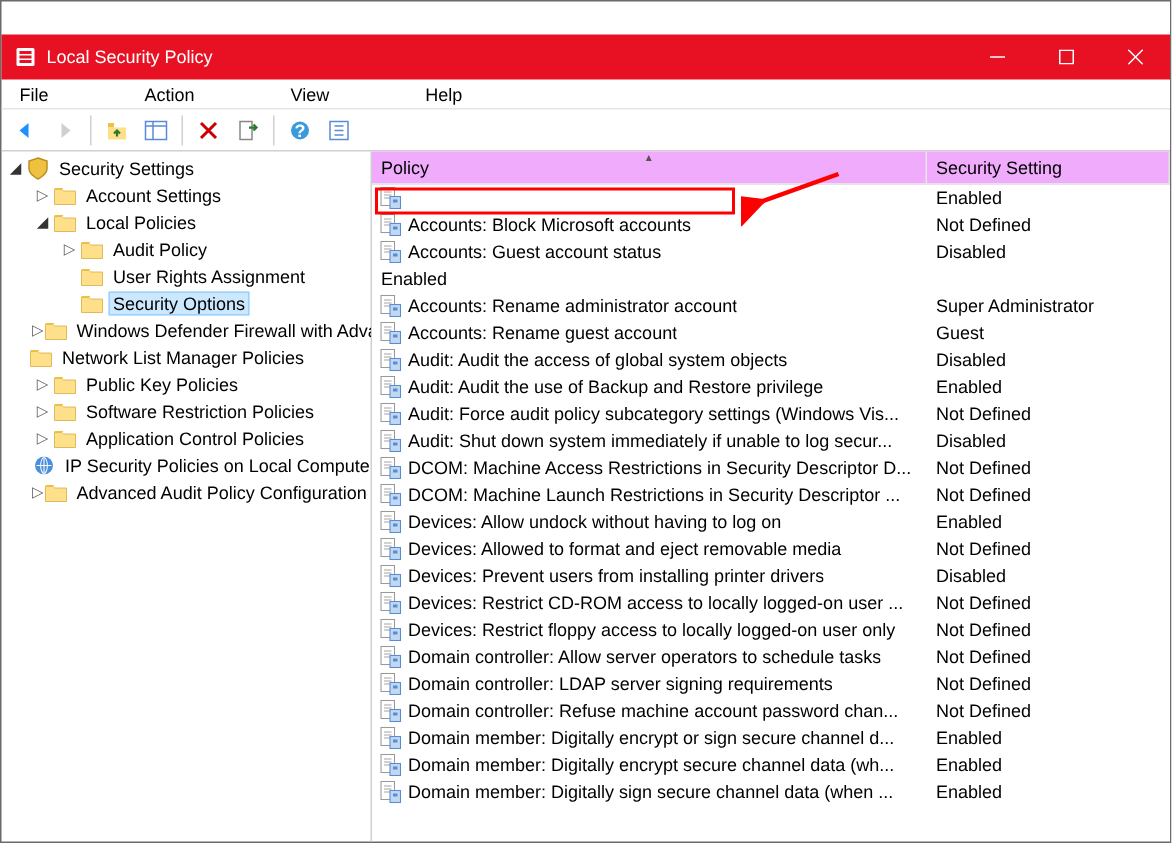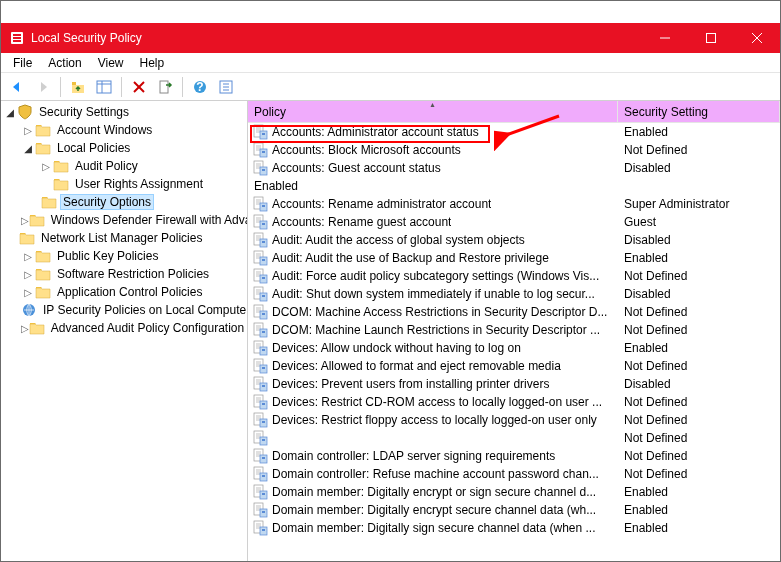--- a/index.html
+++ b/index.html
@@ -2,21 +2,21 @@
 <html><head>
 <meta charset="utf-8">
 <style>
   * { box-sizing: border-box; margin: 0; padding: 0; font-family: "Segoe UI", Tahoma, sans-serif; font-size: 12px; }
   html, body { width: 781px; height: 562px; overflow: hidden; background: #fff; }
   .window { width: 781px; height: 562px; border: 1px solid #6b6b6b; display: flex; flex-direction: column; background: #fff; }
   .titlebar { height: 30px; background: #e81123; display: flex; align-items: center; color: #fff; margin-top: 22px; }
   .titlebar .app-icon { width: 16px; height: 16px; margin: 0 6px 0 8px; display: inline-block; }
   .titlebar .title { flex: 1; font-size: 12px; }
   .titlebar .win-btn { width: 46px; height: 30px; display: flex; align-items: center; justify-content: center; color: #fff; }
-  .menubar { height: 20px; display: flex; align-items: center; padding: 0 4px; border-bottom: 1px solid #e5e5e5; }
+  .menubar { height: 20px; display: flex; align-items: center; padding: 0 4px; border-bottom: 1px solid #e5e5e5; gap: 48px; }
   .menubar .menu-item { padding: 2px 8px; }
   .toolbar { height: 28px; display: flex; align-items: center; padding: 2px 4px; border-bottom: 1px solid #d0d0d0; gap: 2px; }
   .toolbar .tb-btn { width: 24px; height: 24px; display: flex; align-items: center; justify-content: center; border: 1px solid transparent; }
   .toolbar .tb-sep { width: 1px; height: 20px; background: #d0d0d0; margin: 0 3px; }
   .content { flex: 1; display: flex; min-height: 0; }
   .tree-pane { width: 247px; border-right: 1px solid #d0d0d0; overflow-y: auto; overflow-x: auto; padding: 2px 0; }
   .list-pane { flex: 1; display: flex; flex-direction: column; min-height: 0; position: relative; }
   .tree-item { display: flex; align-items: center; height: 18px; white-space: nowrap; }
   .tree-item .twisty { width: 14px; text-align: center; color: #666; font-size: 10px; }
   .tree-item .t-icon { width: 16px; height: 16px; margin-right: 3px; display: inline-flex; align-items: center; justify-content: center; }
@@ -149,21 +149,21 @@
         <span class="t-label">Security Settings</span>
       </div>
     <div class="tree-item" style="padding-left: 20px;">
           <span class="twisty">▷</span>
           <span class="t-icon">
             <svg class="folder-icon-svg" viewBox="0 0 16 14">
               <path d="M1 3 L6 3 L7 4 L15 4 L15 13 L1 13 Z" fill="#ffe08a" stroke="#d4a838" stroke-width="0.5"></path>
               <path d="M1 3 L6 3 L7 2 L1 2 Z" fill="#f0c040"></path>
             </svg>
           </span>
-          <span class="t-label">Account Windows</span>
+          <span class="t-label">Account Settings</span>
         </div>
         <div class="tree-item" style="padding-left: 20px;">
           <span class="twisty" style="color: rgb(51, 51, 51);">◢</span>
           <span class="t-icon">
             <svg class="folder-icon-svg" viewBox="0 0 16 14">
               <path d="M1 3 L6 3 L7 4 L15 4 L15 13 L1 13 Z" fill="#ffe08a" stroke="#d4a838" stroke-width="0.5"></path>
               <path d="M1 3 L6 3 L7 2 L1 2 Z" fill="#f0c040"></path>
             </svg>
           </span>
           <span class="t-label">Local Policies</span>
@@ -181,21 +181,21 @@
         <div class="tree-item" style="padding-left: 38px;">
           <span class="twisty"></span>
           <span class="t-icon">
             <svg class="folder-icon-svg" viewBox="0 0 16 14">
               <path d="M1 3 L6 3 L7 4 L15 4 L15 13 L1 13 Z" fill="#ffe08a" stroke="#d4a838" stroke-width="0.5"></path>
               <path d="M1 3 L6 3 L7 2 L1 2 Z" fill="#f0c040"></path>
             </svg>
           </span>
           <span class="t-label">User Rights Assignment</span>
         </div>
-        <div class="tree-item selected" style="padding-left: 26px;">
+        <div class="tree-item selected" style="padding-left: 38px;">
           <span class="twisty"></span>
           <span class="t-icon">
             <svg class="folder-icon-svg" viewBox="0 0 16 14">
               <path d="M1 3 L6 3 L7 4 L15 4 L15 13 L1 13 Z" fill="#ffe08a" stroke="#d4a838" stroke-width="0.5"></path>
               <path d="M1 3 L6 3 L7 2 L1 2 Z" fill="#f0c040"></path>
             </svg>
           </span>
           <span class="t-label">Security Options</span>
         </div>
         <div class="tree-item" style="padding-left: 20px;">
@@ -285,21 +285,20 @@
           <div class="row">
             <div class="cell-policy">
               <span class="r-icon"><svg width="16" height="16" viewBox="0 0 16 16">
                   <rect x="2" y="1" width="9" height="12" fill="#fff" stroke="#999" stroke-width="0.7"></rect>
                   <line x1="4" y1="4" x2="9" y2="4" stroke="#999" stroke-width="0.6"></line>
                   <line x1="4" y1="6" x2="9" y2="6" stroke="#999" stroke-width="0.6"></line>
                   <line x1="4" y1="8" x2="9" y2="8" stroke="#999" stroke-width="0.6"></line>
                   <rect x="8" y="7" width="7" height="8" fill="#c0d8f0" stroke="#5a8bd6" stroke-width="0.7"></rect>
                   <rect x="10" y="9" width="3" height="2" fill="#5a8bd6"></rect>
                 </svg></span>
-              <span class="r-text">Accounts: Administrator account status</span>
             </div>
             <div class="cell-setting">Enabled</div>
           </div>
           <div class="row">
             <div class="cell-policy">
               <span class="r-icon"><svg width="16" height="16" viewBox="0 0 16 16">
                   <rect x="2" y="1" width="9" height="12" fill="#fff" stroke="#999" stroke-width="0.7"></rect>
                   <line x1="4" y1="4" x2="9" y2="4" stroke="#999" stroke-width="0.6"></line>
                   <line x1="4" y1="6" x2="9" y2="6" stroke="#999" stroke-width="0.6"></line>
                   <line x1="4" y1="8" x2="9" y2="8" stroke="#999" stroke-width="0.6"></line>
@@ -512,20 +511,21 @@
           <div class="row">
             <div class="cell-policy">
               <span class="r-icon"><svg width="16" height="16" viewBox="0 0 16 16">
                   <rect x="2" y="1" width="9" height="12" fill="#fff" stroke="#999" stroke-width="0.7"></rect>
                   <line x1="4" y1="4" x2="9" y2="4" stroke="#999" stroke-width="0.6"></line>
                   <line x1="4" y1="6" x2="9" y2="6" stroke="#999" stroke-width="0.6"></line>
                   <line x1="4" y1="8" x2="9" y2="8" stroke="#999" stroke-width="0.6"></line>
                   <rect x="8" y="7" width="7" height="8" fill="#c0d8f0" stroke="#5a8bd6" stroke-width="0.7"></rect>
                   <rect x="10" y="9" width="3" height="2" fill="#5a8bd6"></rect>
                 </svg></span>
+              <span class="r-text">Domain controller: Allow server operators to schedule tasks</span>
             </div>
             <div class="cell-setting">Not Defined</div>
           </div>
           <div class="row">
             <div class="cell-policy">
               <span class="r-icon"><svg width="16" height="16" viewBox="0 0 16 16">
                   <rect x="2" y="1" width="9" height="12" fill="#fff" stroke="#999" stroke-width="0.7"></rect>
                   <line x1="4" y1="4" x2="9" y2="4" stroke="#999" stroke-width="0.6"></line>
                   <line x1="4" y1="6" x2="9" y2="6" stroke="#999" stroke-width="0.6"></line>
                   <line x1="4" y1="8" x2="9" y2="8" stroke="#999" stroke-width="0.6"></line>

